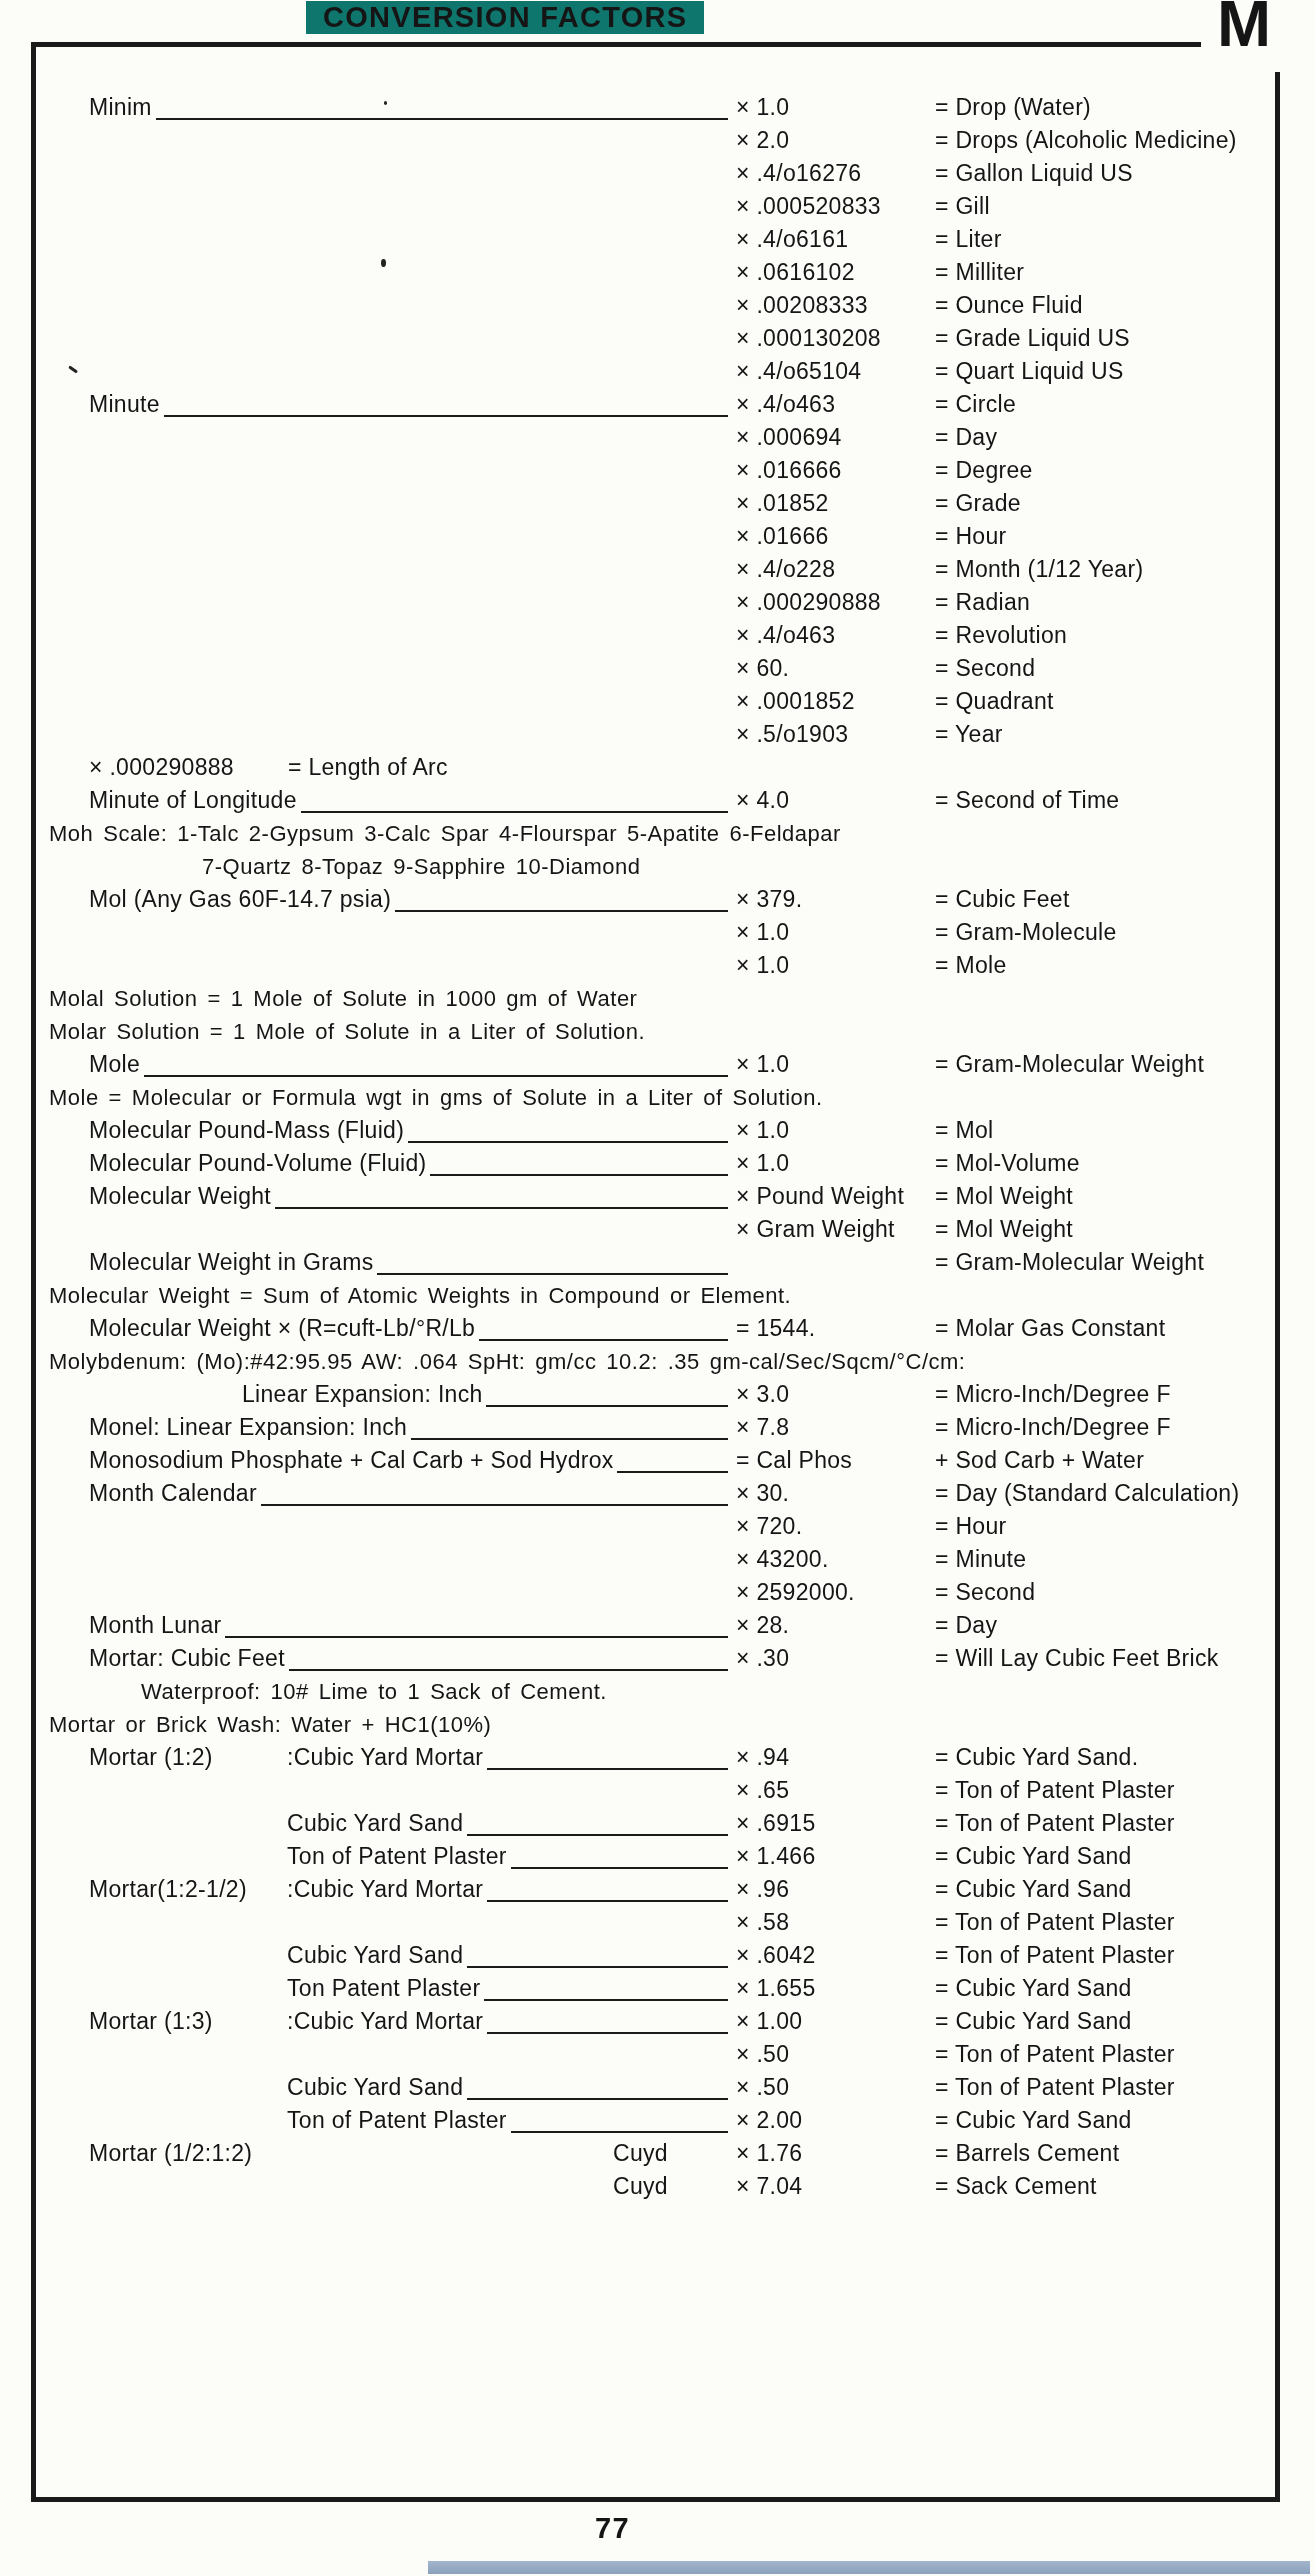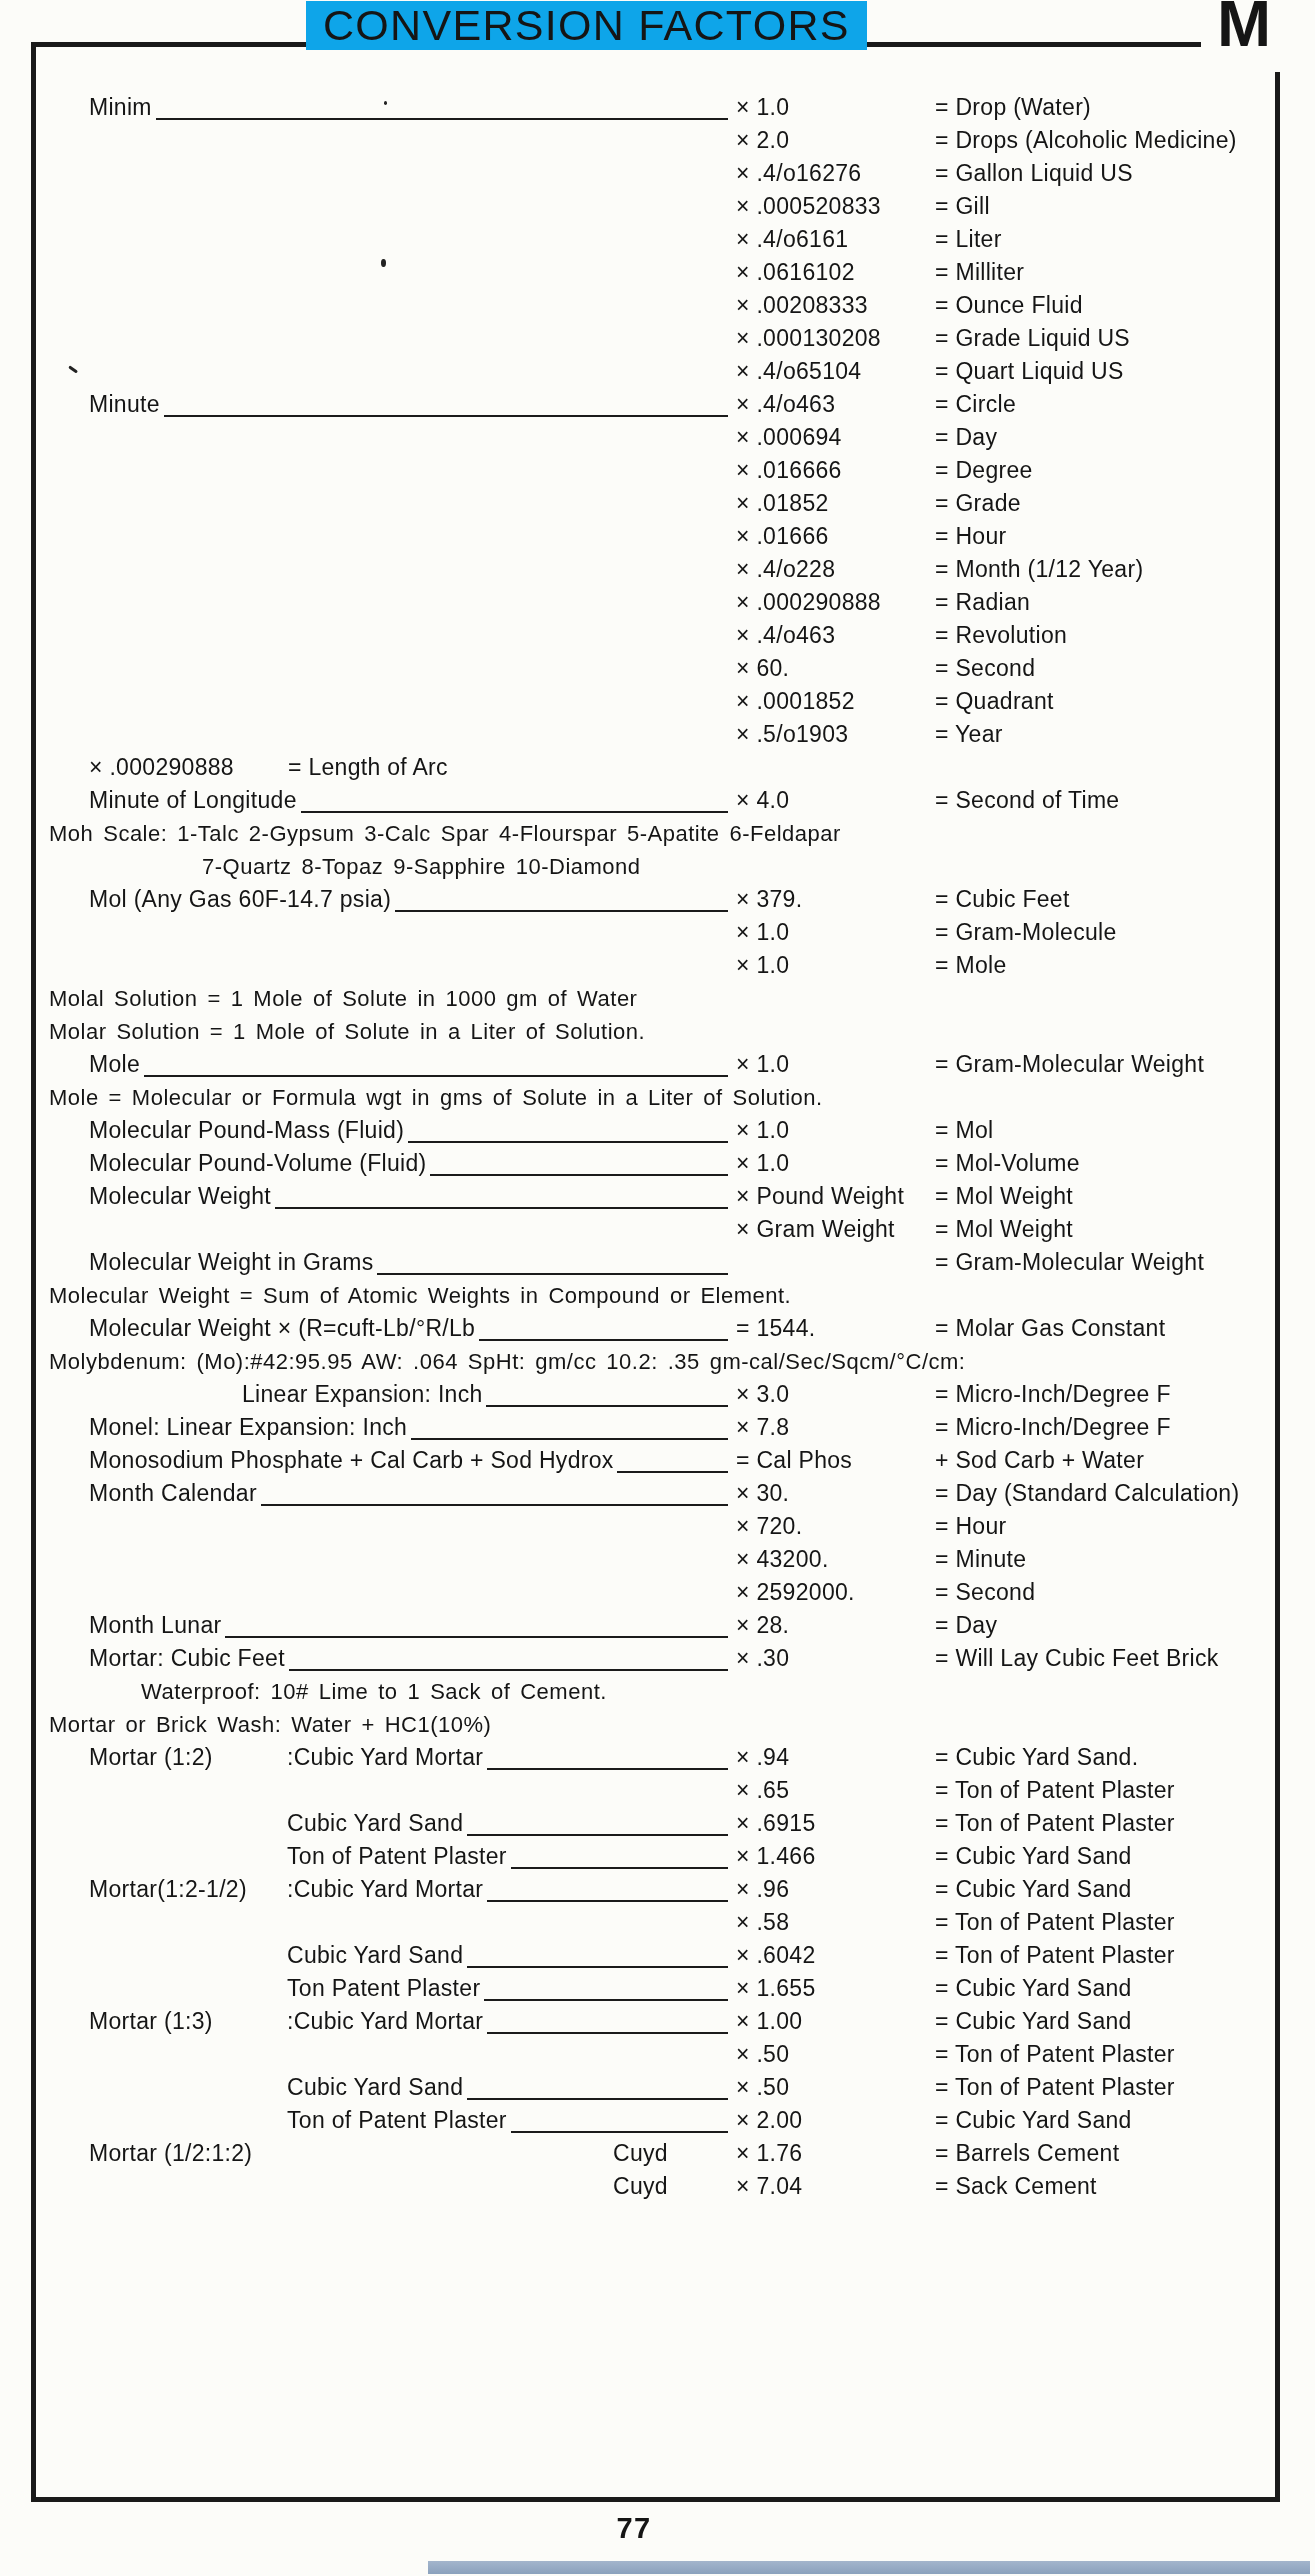--- a/index.html
+++ b/index.html
@@ -1,39 +1,39 @@
 <!DOCTYPE html>
 <html style="font-size:10.4px"><head>
 <meta charset="utf-8">
 <style>
   html,body{margin:0;padding:0;background:#e8e8e6;}
   #page{position:relative;width:1316px;height:2576px;background:#fcfcf9;overflow:hidden;
         font-family:"Liberation Sans",sans-serif;color:#151515;}
   
   #pagebox{position:absolute;left:31px;top:42px;width:1249px;height:2460px;
            border:5.2px solid #1a1a1a;box-sizing:border-box;}
-  #title{position:absolute;left:306px;top:1.3px;z-index:3;background:#0ea5e9;padding:0 17px;
-         font-size:43px;font-weight:400;letter-spacing:1.3px;white-space:nowrap;}
+  #title{position:absolute;left:306px;top:1.3px;z-index:3;background:#0f766e;padding:0 17px;
+         font-size:29px;font-weight:700;letter-spacing:1.3px;white-space:nowrap;}
   #m-backdrop{position:absolute;left:1201px;top:19.5px;width:104px;height:52px;background:#fcfcf9;z-index:2;}
   #section-letter{position:absolute;left:1217px;top:-14.3px;z-index:4;font-size:65px;font-weight:700;}
   
   #content{position:absolute;left:49px;top:91px;width:1227px;z-index:1;}
   .row{display:flex;height:33px;align-items:flex-start;font-size:23px;letter-spacing:0.3px;margin-left:40px;}
   .left{width:647px;flex:none;display:flex;height:100%;}
   .lbl,.sub,.unit{line-height:33px;white-space:pre;flex:none;}
   .w305{width:198px;}
   .w805{width:524px;}
   .rule{flex:1 1 auto;height:27px;border-bottom:2.6px solid #1b1b1b;margin:0 7.8px 0 3.9px;min-width:13px;}
   .factor{width:199px;flex:none;line-height:33px;white-space:pre;}
   .result{flex:1;line-height:33px;white-space:pre;}
   .textrow{height:33px;line-height:33px;font-size:22px;letter-spacing:0.5px;word-spacing:3.3px;white-space:pre;}
   .ind1{padding-left:92px;}
   .ind2{padding-left:153px;}
   
-  #page-number{position:absolute;left:595px;top:2512px;width:78px;text-align:center;
+  #page-number{position:absolute;left:595px;top:2512px;width:78px;
                font-size:29px;font-weight:700;letter-spacing:1.3px;}
   #bottom-strip{position:absolute;left:428px;top:2561px;width:882px;height:13px;
                 background:linear-gradient(#a3b5cc,#8ba1bd);}
   
   .speck{position:absolute;background:#222;border-radius:50%;}
 </style>
 </head>
 <body>
 
 <div id="page">

